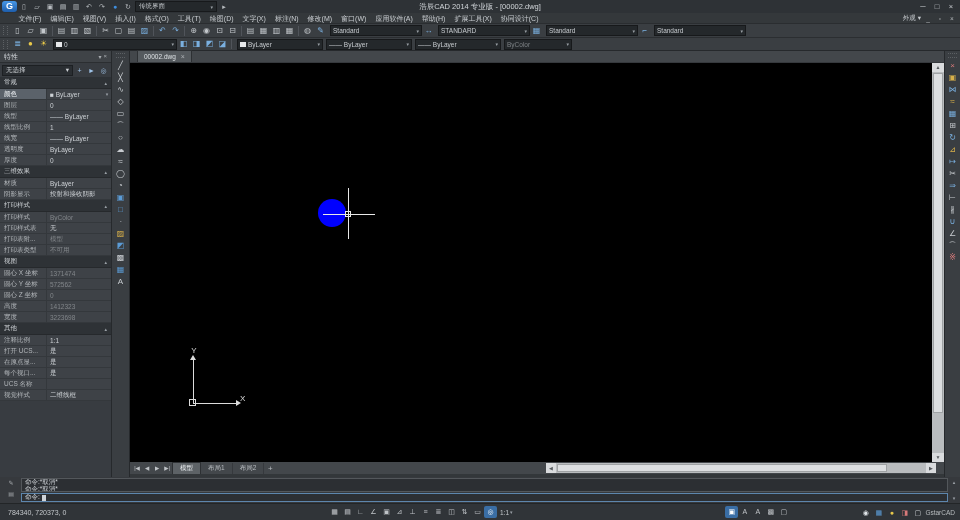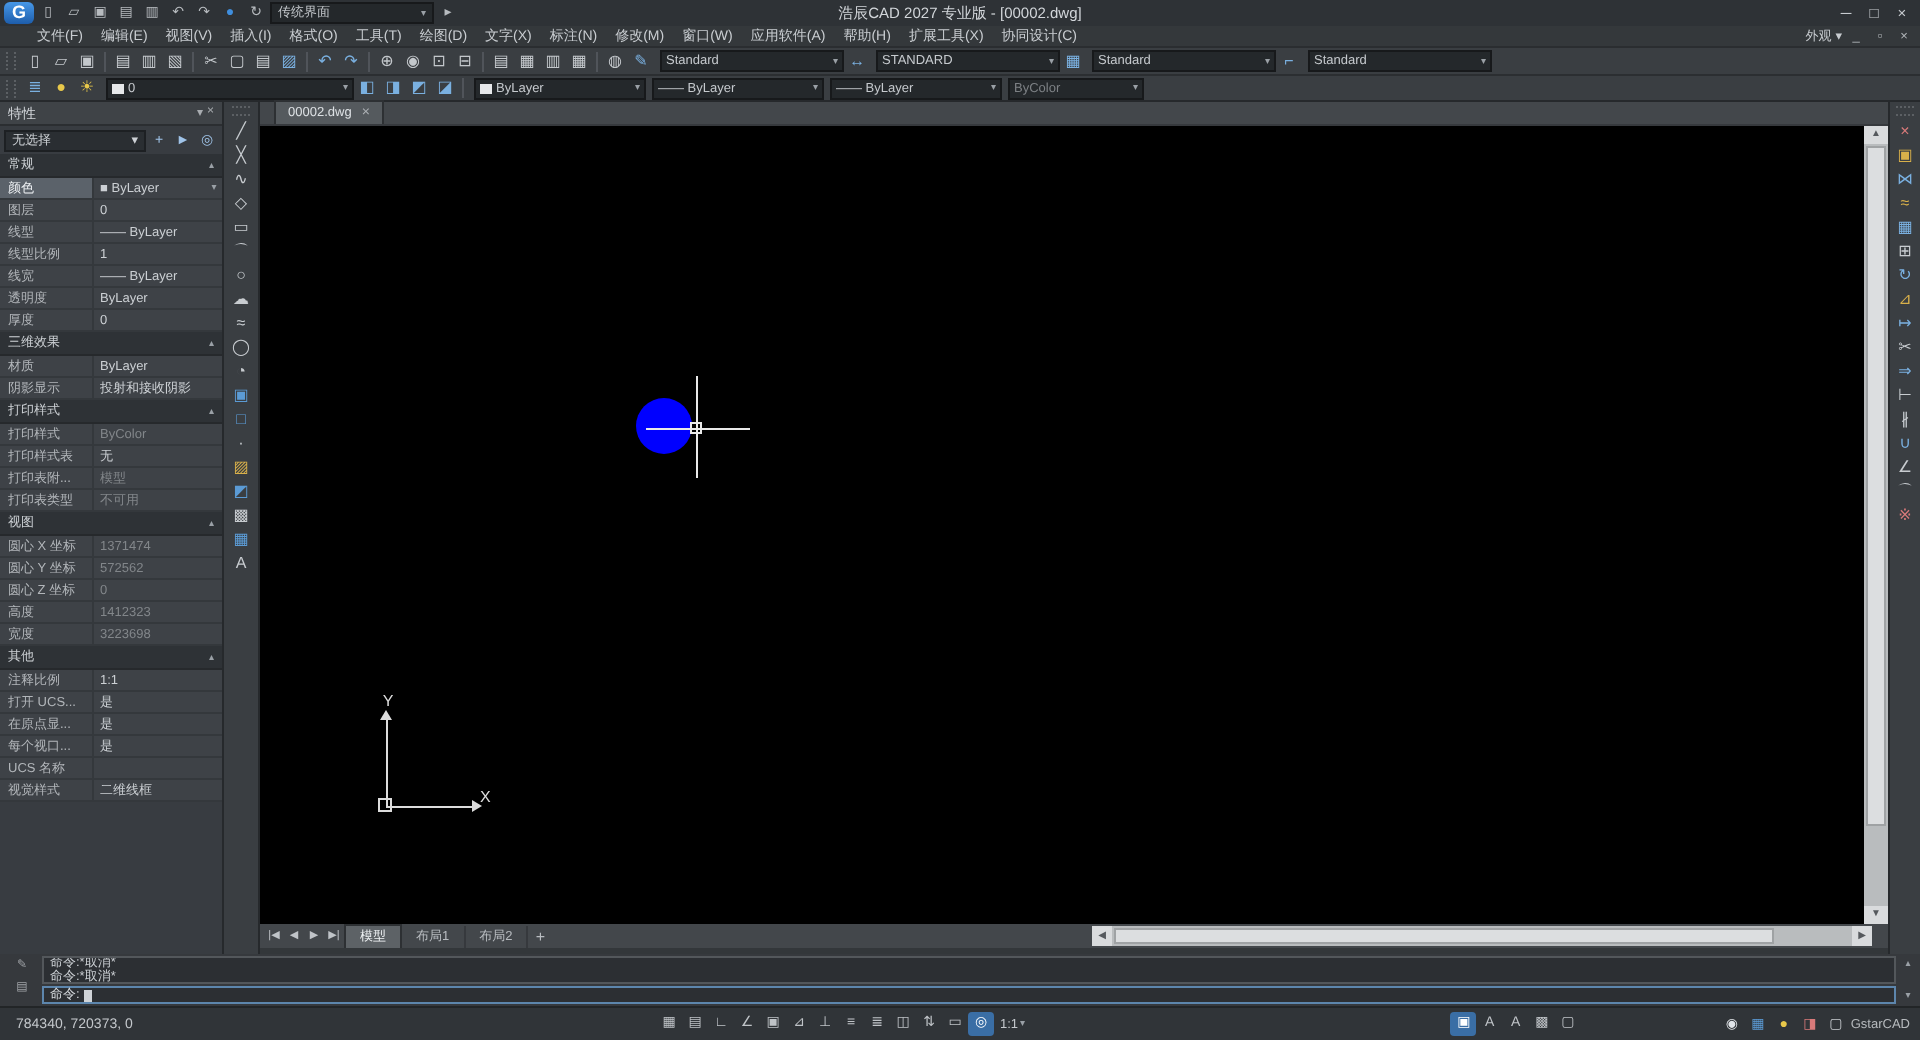--- a/index.html
+++ b/index.html
@@ -152,21 +152,21 @@
   <div class="titlebar">
     <div class="logo">G</div>
     <span class="ilist">
       
     <span class="qat-icon">▯</span><span class="qat-icon">▱</span><span class="qat-icon">▣</span><span class="qat-icon">▤</span><span class="qat-icon">▥</span><span class="qat-icon">↶</span><span class="qat-icon">↷</span><span class="qat-icon" style="color: rgb(63, 142, 222);">●</span><span class="qat-icon">↻</span></span>
     <div class="workspace-dd">
       <span>传统界面</span>
       <i class="caret">▾</i>
     </div>
     <span class="qat-icon">▸</span>
-    <div class="tb-title">浩辰CAD 2027 专业版 - [00002.dwg]</div>
+    <div class="tb-title">浩辰CAD 2014 专业版 - [00002.dwg]</div>
     <div class="win-controls">
 
     <span class="win-btn">─</span>
         <span class="win-btn">□</span>
         <span class="win-btn">×</span>
       </div>
   </div>
 
   <div class="menubar">
     <span class="ilist">

